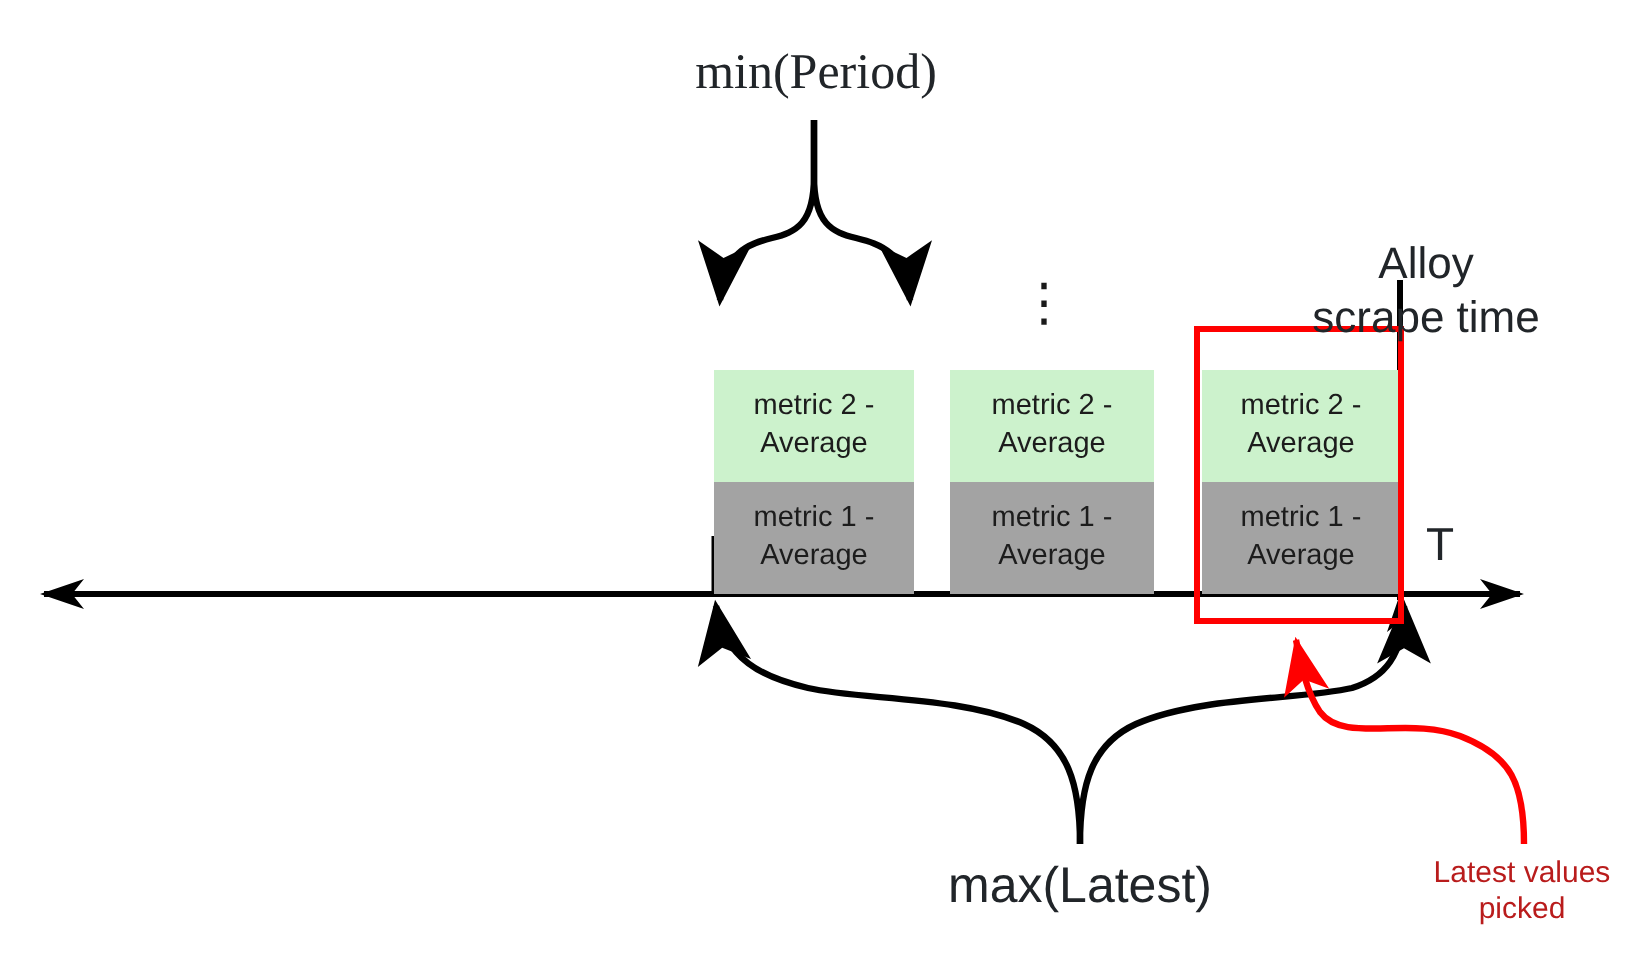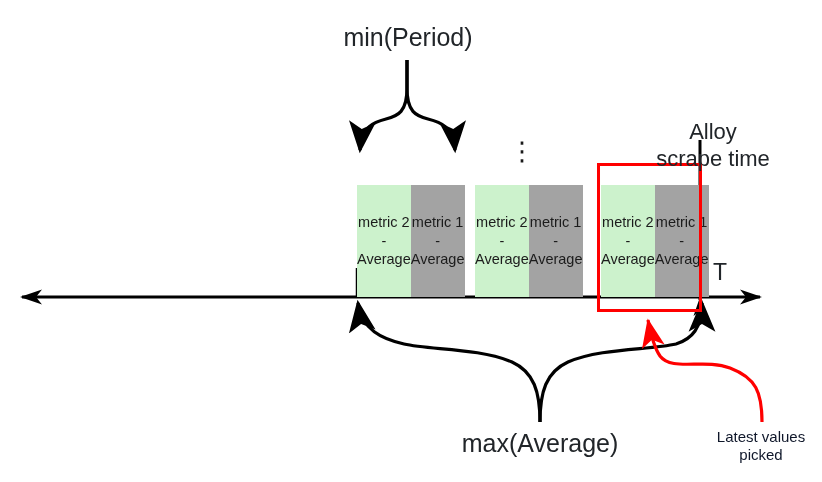--- a/index.html
+++ b/index.html
@@ -30,20 +30,21 @@
     text-align: center;
     line-height: 1.22;
     white-space: pre-line;
     color: #212529;
   }
   .lbl-min {
     left: 300px;
     top: 22px;
     width: 216px;
     font-size: 25px;
+    font-family: Liberation Serif, serif;
   }
   .lbl-max {
     left: 430px;
     top: 428px;
     width: 220px;
     font-size: 25px;
   }
   .lbl-alloy {
     left: 618px;
     top: 84px;
@@ -55,36 +56,36 @@
     left: 704px;
     top: 258px;
     width: 32px;
     font-size: 23px;
   }
   .lbl-latest {
     left: 700px;
     top: 428px;
     width: 122px;
     font-size: 15px;
-    color: #0f172a;
+    color: #b91c1c;
   }
   .ellipsis {
     position: absolute;
     left: 508px;
     top: 138px;
     width: 28px;
     font-size: 26px;
     text-align: center;
     color: #1a1a1a;
     line-height: 1;
   }
   .metric-box {
     position: absolute;
     display: flex;
-    flex-direction: row;
+    flex-direction: column;
   }
   .metric-cell {
     flex: 1 1 50%;
     display: flex;
     align-items: center;
     justify-content: center;
     text-align: center;
     font-size: 14.5px;
     line-height: 1.28;
     color: #1c1c1c;
@@ -175,21 +176,21 @@
     <div class="metric-cell cell-pink">metric 1 -
 Average</div>
   </div>
 
   <div class="red-highlight"></div>
 
   <div class="ellipsis">⋮</div>
 
   <div class="lbl lbl-min">min(Period)</div>
 
-  <div class="lbl lbl-max">max(Average)</div>
+  <div class="lbl lbl-max">max(Latest)</div>
 
   <div class="lbl lbl-alloy">Alloy
 scrape time</div>
 
   <div class="lbl lbl-t">T</div>
 
   <div class="lbl lbl-latest">Latest values
 picked</div>
 
 </div>

